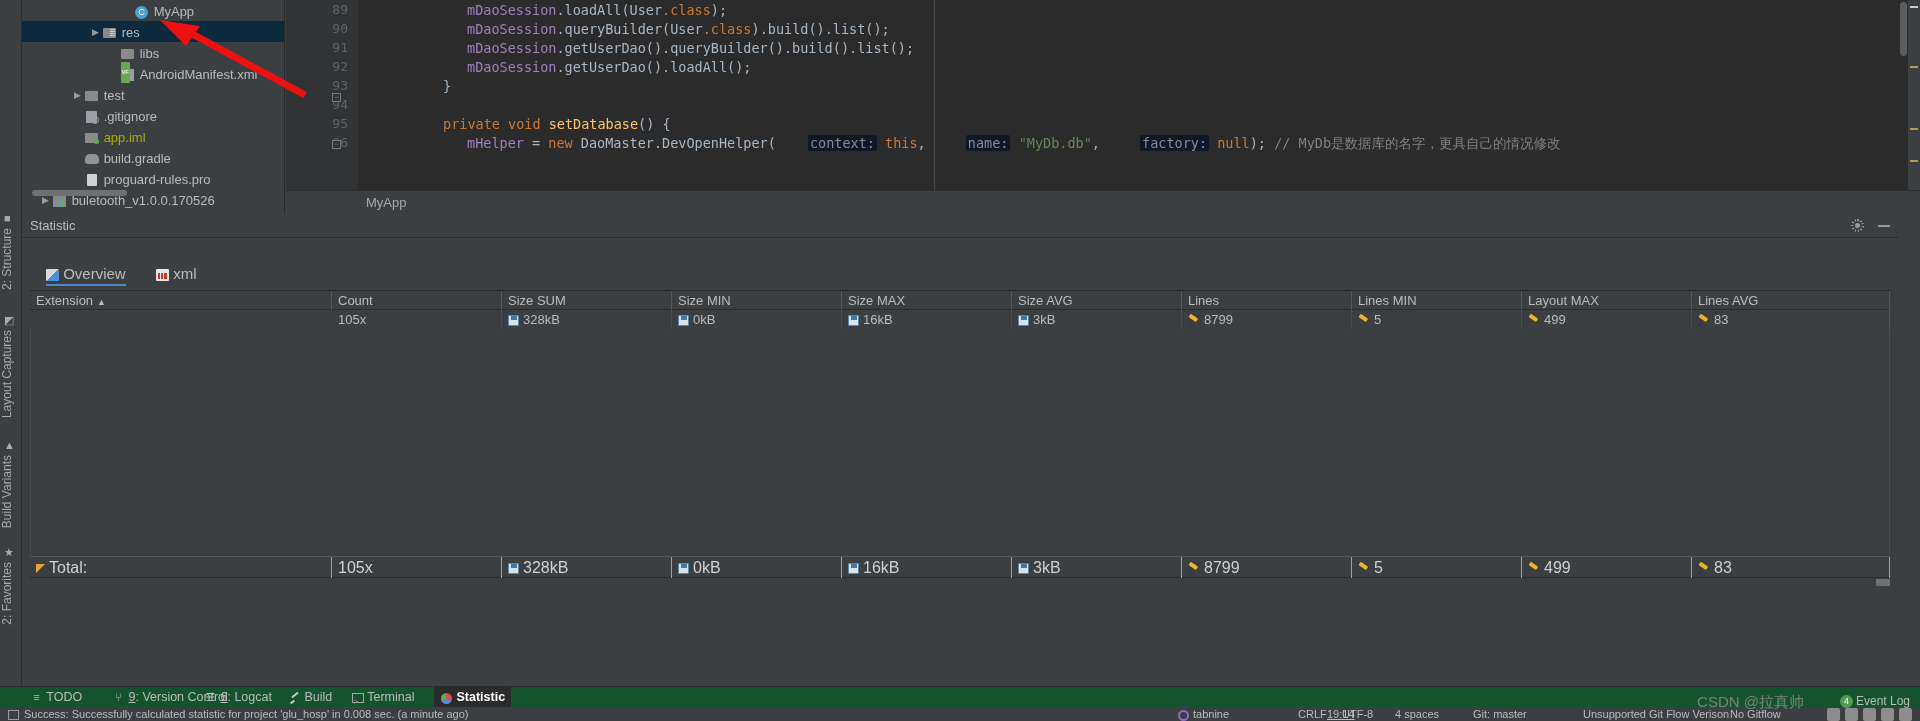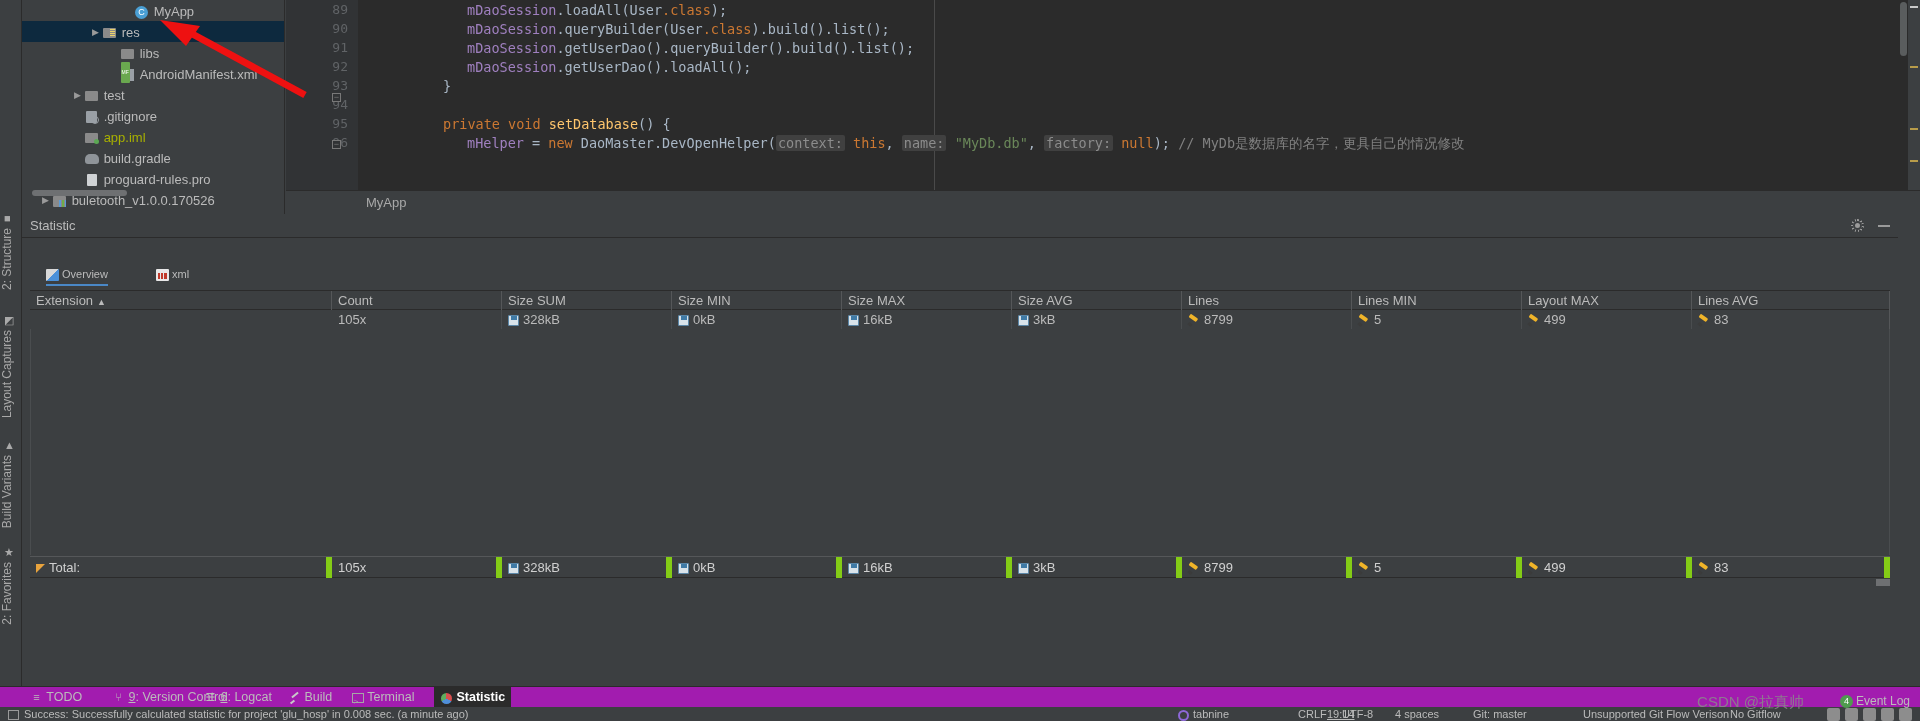--- a/index.html
+++ b/index.html
@@ -68,21 +68,21 @@
   .cline {
     position: absolute; left: 0; white-space: pre;
     font-family: "DejaVu Sans Mono", monospace; font-size: 13.5px; color: #a9b7c6;
   }
   .c-meth { color: #a080c0; }
   .c-kw   { color: #cc7832; }
   .c-fn   { color: #ffc66d; }
   .c-str  { color: #6a8759; }
   .c-cmt  { color: #808080; }
   .c-plain{ color: #a9b7c6; }
-  .hintbox { background: #404040; color: #8c8c8c; border-radius: 2px; padding: 0 2px; }
+  .hintbox { background: #0f172a; color: #8c8c8c; border-radius: 2px; padding: 0 2px; margin-left: 32px; }
   .breadcrumb { position: absolute; left: 286px; top: 190px; width: 1634px; height: 24px;
                 background: #3c3f41; border-top: 1px solid #2b2b2b; }
   .breadcrumb .bc-txt { position: absolute; left: 80px; top: 4px; font-size: 13px; color: #a9a9a9; }
   .caret-line { position:absolute; left:576px; top:0; width:1px; height:190px; background:#4a4a4a; }
   .scroll-marks { position: absolute; right: 0; top: 0; width: 12px; height: 190px; background: #3c3f41; }
   .mark { position: absolute; right: 2px; width: 8px; height: 2px; }
   .editor-vscroll { position:absolute; right:13px; top:2px; width:7px; height:54px; background:#5a5d5e; border-radius:4px; }
 
   
   .strip-left { position: absolute; left: 0; top: 0; width: 22px; height: 686px; background: #3c3f41; border-right: 1px solid #2b2b2b; }
@@ -117,21 +117,21 @@
   .refresh-ico { display:inline-block; width:12px;height:12px;border-radius:50%;
       background: radial-gradient(circle at 35% 35%, #7ed07e, #2e8b2e); vertical-align:middle; }
   .magnifier { display:inline-block; width:12px; height:12px; position:relative; vertical-align:middle; }
   .magnifier::before{content:""; position:absolute; left:0; top:0; width:8px;height:8px; border:1.6px solid #b0b0b0; border-radius:50%;}
   .magnifier::after{content:""; position:absolute; right:0; bottom:0; width:5px;height:1.8px; background:#b0b0b0; transform:rotate(45deg);}
   .settings-ico { display:inline-block; width:12px;height:12px; border-radius:50%;
       background: radial-gradient(circle at 35% 35%, #ffd27f, #c07a18); vertical-align:middle; }
   .red-rect { position: absolute; border: 2.5px solid #ee1111; pointer-events:none; }
 
   .subtabs { position: absolute; left: 0; top: 50px; width: 1876px; height: 22px; }
-  .subtab { position: absolute; top: 0; height: 22px; line-height: 20px; font-size: 11px; color: #bbbbbb; white-space: nowrap; }
+  .subtab { position: absolute; top: 0; height: 22px; line-height: 20px; font-size: 15px; color: #bbbbbb; white-space: nowrap; }
   .subtab.active { border-bottom: 2px solid #4a88c7; }
   .ov-ico { display:inline-block; width:13px;height:12px; vertical-align:middle;
       background: linear-gradient(135deg,#d8d8d8 50%, #4a90d9 50%); border-radius:1px;}
   .xml-ico { display:inline-block; width:13px;height:12px; vertical-align:middle; background:#e8e8e8; border-radius:1px; position:relative;}
   .xml-ico::after{content:""; position:absolute; left:2px; bottom:2px; width:9px;height:6px;
       background: linear-gradient(90deg,#c0392b 0 2px, transparent 2px 3px, #c0392b 3px 5px, transparent 5px 6px, #c0392b 6px 9px);}
 
   
   .tbl { position: absolute; left: 8px; top: 76px; width: 1860px; }
   .thead { position: relative; height: 20px; background: #3c3f41; border-bottom: 1px solid #2b2b2b; border-top:1px solid #2b2b2b;}
@@ -151,28 +151,28 @@
   .disk::after{content:""; position:absolute; left:2px; top:0; width:6px;height:4px; background:#3f7aa6;}
   .pen { display:inline-block; width:12px;height:11px; vertical-align:middle; margin-right:4px; position:relative;}
   .pen::before{content:""; position:absolute; left:1px; top:1px; width:9px;height:3.5px; background:#f0b429; transform:rotate(35deg); border-radius:1px;}
   .pen::after{content:""; position:absolute; left:0px; bottom:0px; width:4px;height:3px; background:#3b3b3b; transform:rotate(35deg);}
 
   .tbl-body-bg { position: absolute; left: 8px; top: 115px; width: 1860px; height: 226px; background: #3c3f41; border-left:1px solid #4a4d4f; border-right:1px solid #4a4d4f;}
 
   
   .total-wrap { position: absolute; left: 8px; top: 342px; width: 1860px; height: 22px;
                 background: #3c3f41; border-top: 1px solid #555759; border-bottom:1px solid #2b2b2b;}
-  .tdt { position: absolute; top: 0; height: 21px; line-height: 21px; font-size: 13px; color: #d0d0d0;
-         padding-left: 6px; border-right: 6px solid #84cc16; white-space: nowrap; }
+  .tdt { position: absolute; top: 0; height: 21px; line-height: 21px; font-size: 16px; color: #d0d0d0;
+         padding-left: 6px; border-right: 1px solid #84cc16; white-space: nowrap; }
   .tbl-hscroll { position:absolute; left:8px; top:365px; width:1860px; height:7px; background:#3c3f41; }
   .tbl-hscroll i { position:absolute; right:0; top:0; width:14px; height:7px; background:#6e7072; }
 
   
   .bottom-tabs { position: absolute; left: 0; top: 686px; width: 1920px; height: 21px;
-                 background: #a21caf; border-top: 1px solid #2b2b2b; }
+                 background: #14532d; border-top: 1px solid #2b2b2b; }
   .btab { position: absolute; top: 0; height: 21px; line-height: 21px; font-size: 12.5px; color: #bbbbbb;
           padding: 0 6px; white-space: nowrap; }
   .btab.active { background: #2b2b2b; color: #ffffff; font-weight: bold; }
   .btab .bi { display: inline-block; width: 13px; text-align: center; vertical-align: middle; font-size: 11px; }
   .u { text-decoration: underline; }
   .stat-ico { display:inline-block; width:11px; height:11px; border-radius:50%; vertical-align:middle;
       background: conic-gradient(#d94f4f 0 120deg, #4f8fd9 120deg 240deg, #5fae5f 240deg 360deg); }
   .term-ico { display:inline-block; width:12px;height:10px; border:1px solid #a6a6a6; vertical-align:middle; position:relative;}
   .term-ico::after{content:">"; position:absolute; left:1px; top:-3px; font-size:8px; color:#a6a6a6;}
   .build-ico { display:inline-block; width:12px;height:11px; vertical-align:middle; position:relative;}

